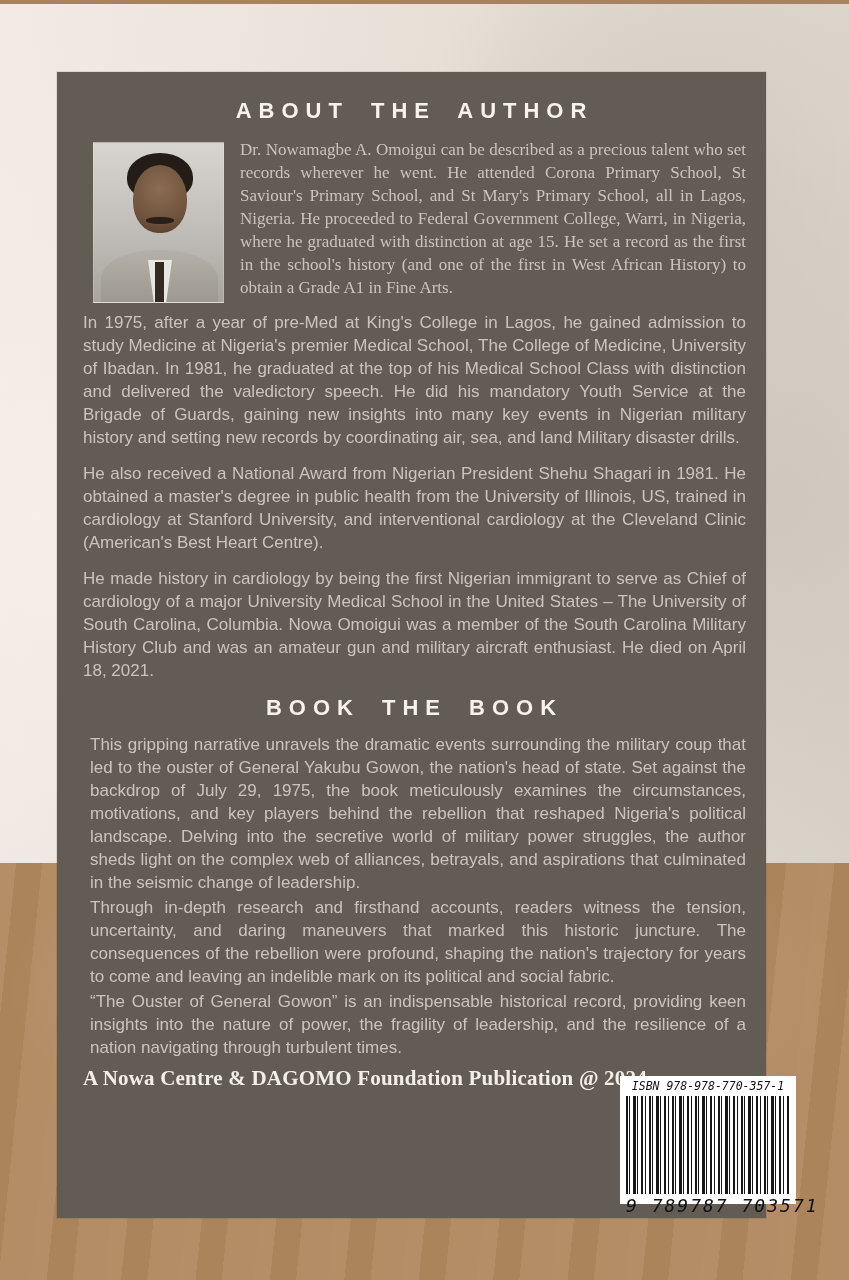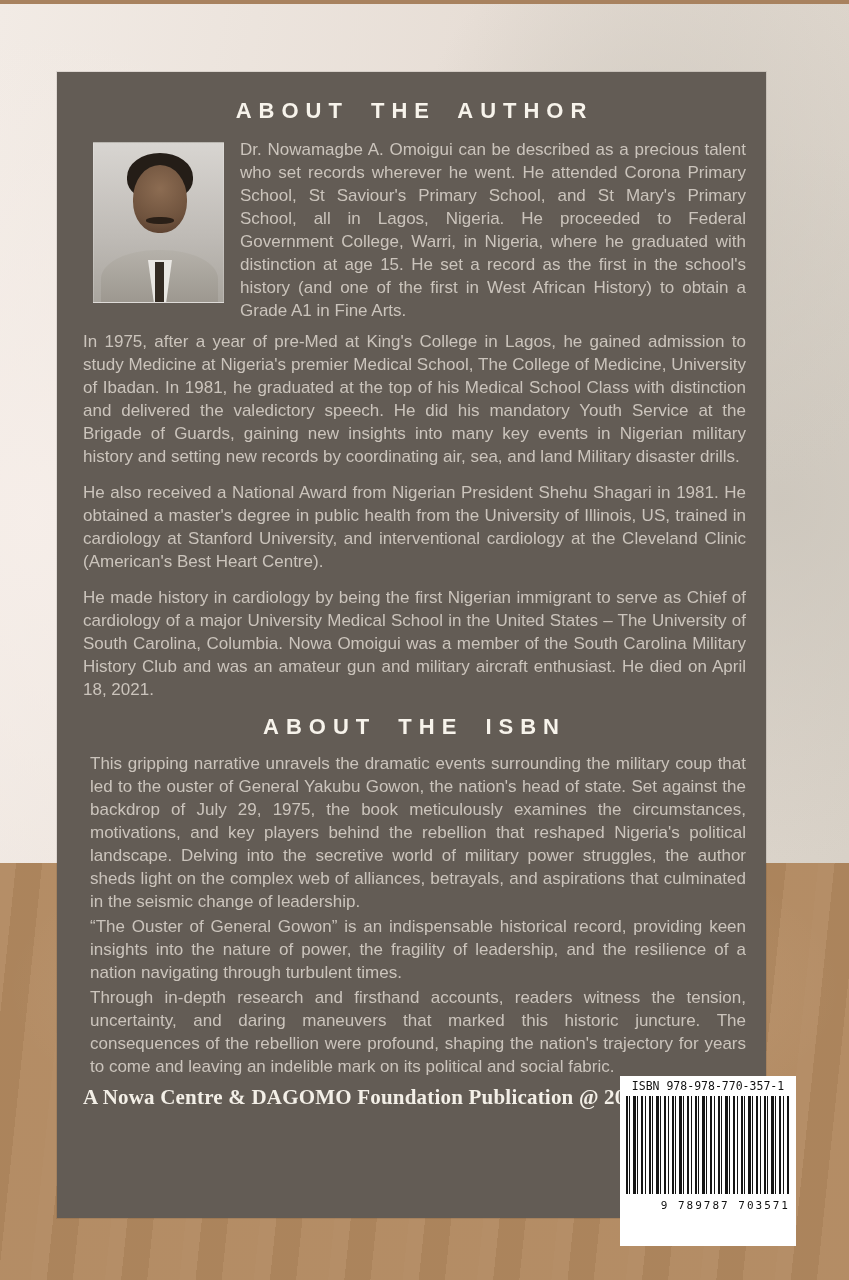--- a/index.html
+++ b/index.html
@@ -49,21 +49,21 @@
     letter-spacing:7px;
     word-spacing:9px;
   }
   h2.book-heading{margin-top:2px;margin-bottom:12px;}
   p.body-para{
     font-size:17px;line-height:23px;
     text-align:justify;
     color:var(--body-text,#cbc4bc);
   }
   p.author-para{margin-bottom:13px;}
-  p.author-para:last-of-type{margin-bottom:8px;}
+  p.author-para:last-of-type{margin-bottom:8px;font-family:Liberation Serif, serif;}
   p.book-para{margin-bottom:2px;margin-left:7px;}
 
   
   .photo{
     float:left;width:131px;height:161px;
     margin:4px 16px 8px 10px;
     position:relative;overflow:hidden;
     background:linear-gradient(180deg,#d8d5d1 0%,#bfbbb6 58%,#a9a59e 100%);
     border:1px solid rgba(255,255,255,.18);
   }
@@ -81,24 +81,25 @@
     font-family:"Liberation Serif",serif;
     font-weight:bold;
     font-size:21px;line-height:26px;
     color:#f3efe7;
     margin-top:6px;
     letter-spacing:.2px;
   }
 
   
   .barcode-box{
-    position:absolute;left:620px;top:1076px;width:176px;height:170px;
+    position:absolute;left:620px;top:1076px;width:176px;height:128px;
     background:#ffffff;
     padding:3px 6px 0 6px;
     z-index:5;
+    font-style:italic;
   }
   .isbn-label{
     font-family:"DejaVu Sans Mono","Liberation Mono",monospace;
     font-size:11.5px;line-height:15px;
     color:#111;
     text-align:center;
     white-space:nowrap;
     letter-spacing:0;
   }
   .barcode-bars{
@@ -106,21 +107,21 @@
     background:repeating-linear-gradient(90deg,
       #151515 0 2px, #fff 2px 3px,
       #151515 3px 4px, #fff 4px 7px,
       #151515 7px 10px, #fff 10px 11px,
       #151515 11px 12px, #fff 12px 15px,
       #151515 15px 17px, #fff 17px 19px,
       #151515 19px 20px, #fff 20px 23px);
   }
   .barcode-number{
     font-family:"DejaVu Sans Mono","Liberation Mono",monospace;
-    font-size:11px;line-height:24px;
+    font-size:18px;line-height:24px;
     color:#111;
     text-align:right;
     letter-spacing:2px;
     white-space:nowrap;
   }
   .clearfix::after{content:"";display:block;clear:both;}
 </style>
 </head>
 <body>
 
@@ -144,27 +145,27 @@
       </div>
       <p class="body-para author-para">Dr. Nowamagbe A. Omoigui can be described as a precious talent who set records wherever he went. He attended Corona Primary School, St Saviour's Primary School, and St Mary's Primary School, all in Lagos, Nigeria. He proceeded to Federal Government College, Warri, in Nigeria, where he graduated with distinction at age 15. He set a record as the first in the school's history (and one of the first in West African History) to obtain a Grade A1 in Fine Arts.</p>
     </div>
 
     <p class="body-para author-para">In 1975, after a year of pre-Med at King's College in Lagos, he gained admission to study Medicine at Nigeria's premier Medical School, The College of Medicine, University of Ibadan. In 1981, he graduated at the top of his Medical School Class with distinction and delivered the valedictory speech. He did his mandatory Youth Service at the Brigade of Guards, gaining new insights into many key events in Nigerian military history and setting new records by coordinating air, sea, and land Military disaster drills.</p>
 
     <p class="body-para author-para">He also received a National Award from Nigerian President Shehu Shagari in 1981. He obtained a master's degree in public health from the University of Illinois, US, trained in cardiology at Stanford University, and interventional cardiology at the Cleveland Clinic (American's Best Heart Centre).</p>
 
     <p class="body-para author-para">He made history in cardiology by being the first Nigerian immigrant to serve as Chief of cardiology of a major University Medical School in the United States – The University of South Carolina, Columbia. Nowa Omoigui was a member of the South Carolina Military History Club and was an amateur gun and military aircraft enthusiast. He died on April 18, 2021.</p>
 
-    <h2 class="section-heading book-heading">ABOUT THE ISBN</h2>
+    <h2 class="section-heading book-heading">BOOK THE BOOK</h2>
 
     <p class="body-para book-para">This gripping narrative unravels the dramatic events surrounding the military coup that led to the ouster of General Yakubu Gowon, the nation's head of state. Set against the backdrop of July 29, 1975, the book meticulously examines the circumstances, motivations, and key players behind the rebellion that reshaped Nigeria's political landscape. Delving into the secretive world of military power struggles, the author sheds light on the complex web of alliances, betrayals, and aspirations that culminated in the seismic change of leadership.</p>
 
+    <p class="body-para book-para">Through in-depth research and firsthand accounts, readers witness the tension, uncertainty, and daring maneuvers that marked this historic juncture. The consequences of the rebellion were profound, shaping the nation's trajectory for years to come and leaving an indelible mark on its political and social fabric.</p>
+
     <p class="body-para book-para">“The Ouster of General Gowon” is an indispensable historical record, providing keen insights into the nature of power, the fragility of leadership, and the resilience of a nation navigating through turbulent times.</p>
-
-    <p class="body-para book-para">Through in-depth research and firsthand accounts, readers witness the tension, uncertainty, and daring maneuvers that marked this historic juncture. The consequences of the rebellion were profound, shaping the nation's trajectory for years to come and leaving an indelible mark on its political and social fabric.</p>
 
     <div class="publication-line">A Nowa Centre &amp; DAGOMO Foundation Publication @ 2024</div>
   </div>
 
   <div class="barcode-box">
     <div class="isbn-label">ISBN 978-978-770-357-1</div>
     <div class="barcode-bars"></div>
     <div class="barcode-number">9 789787 703571</div>
   </div>
 </div>

